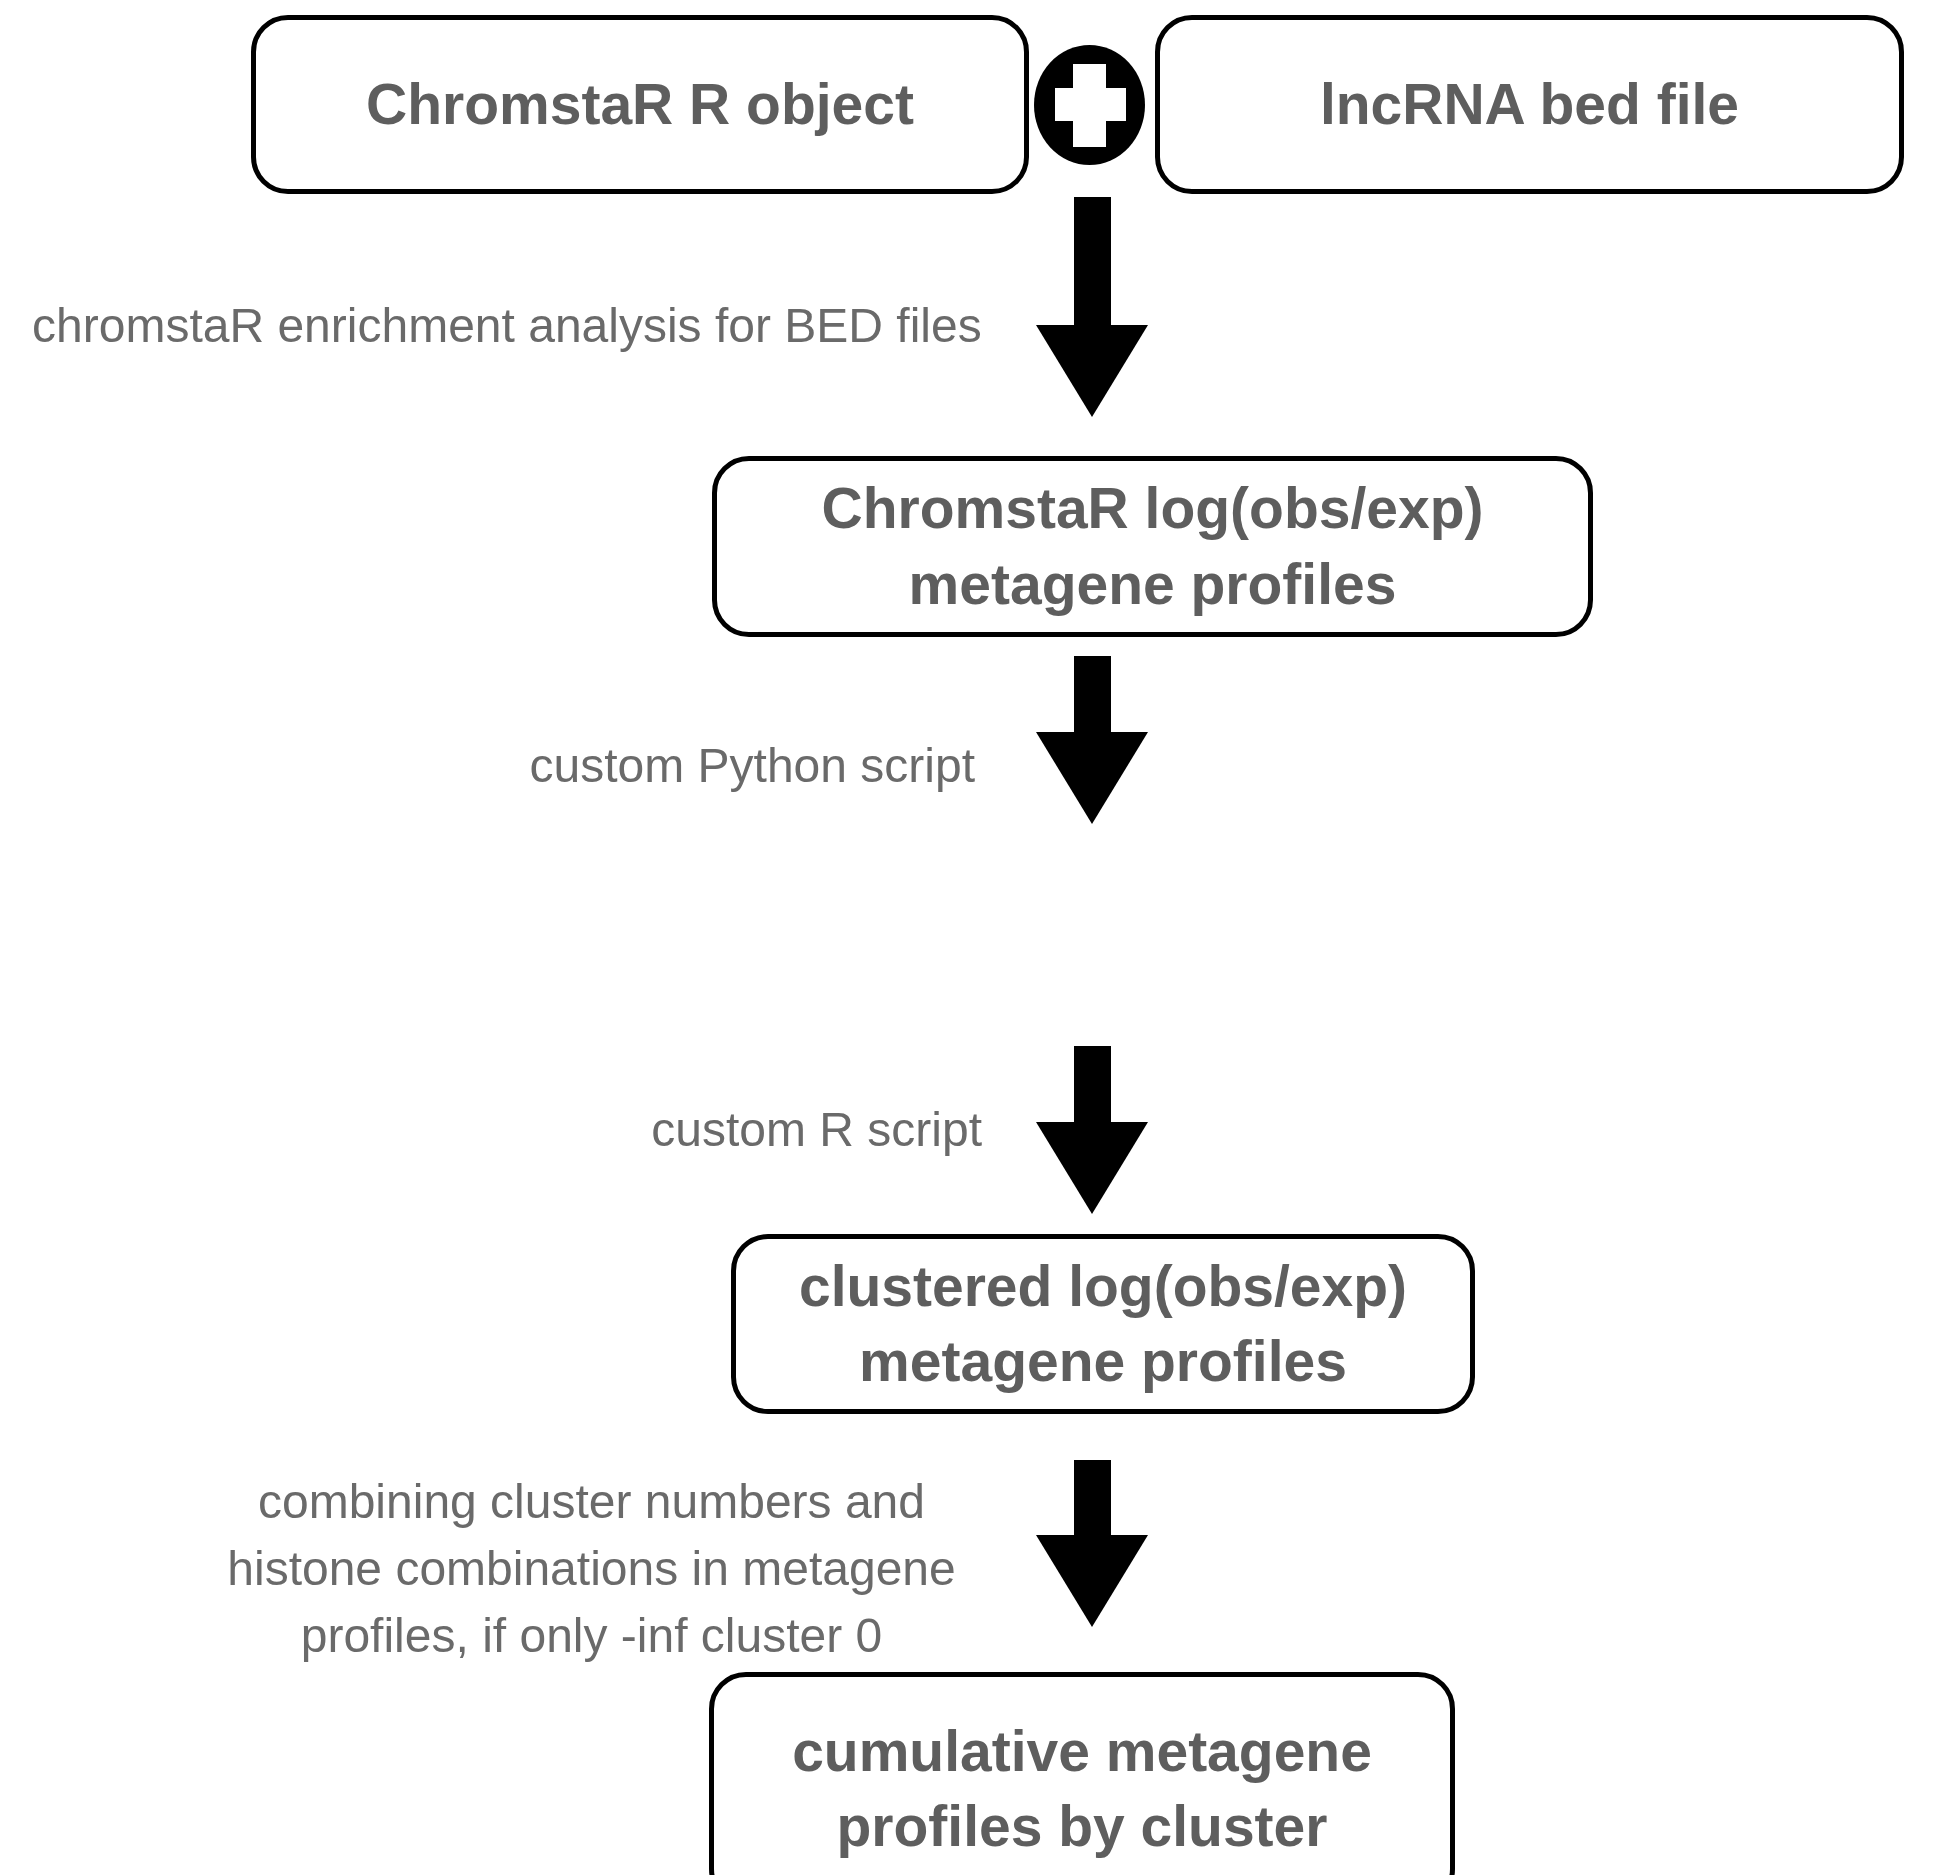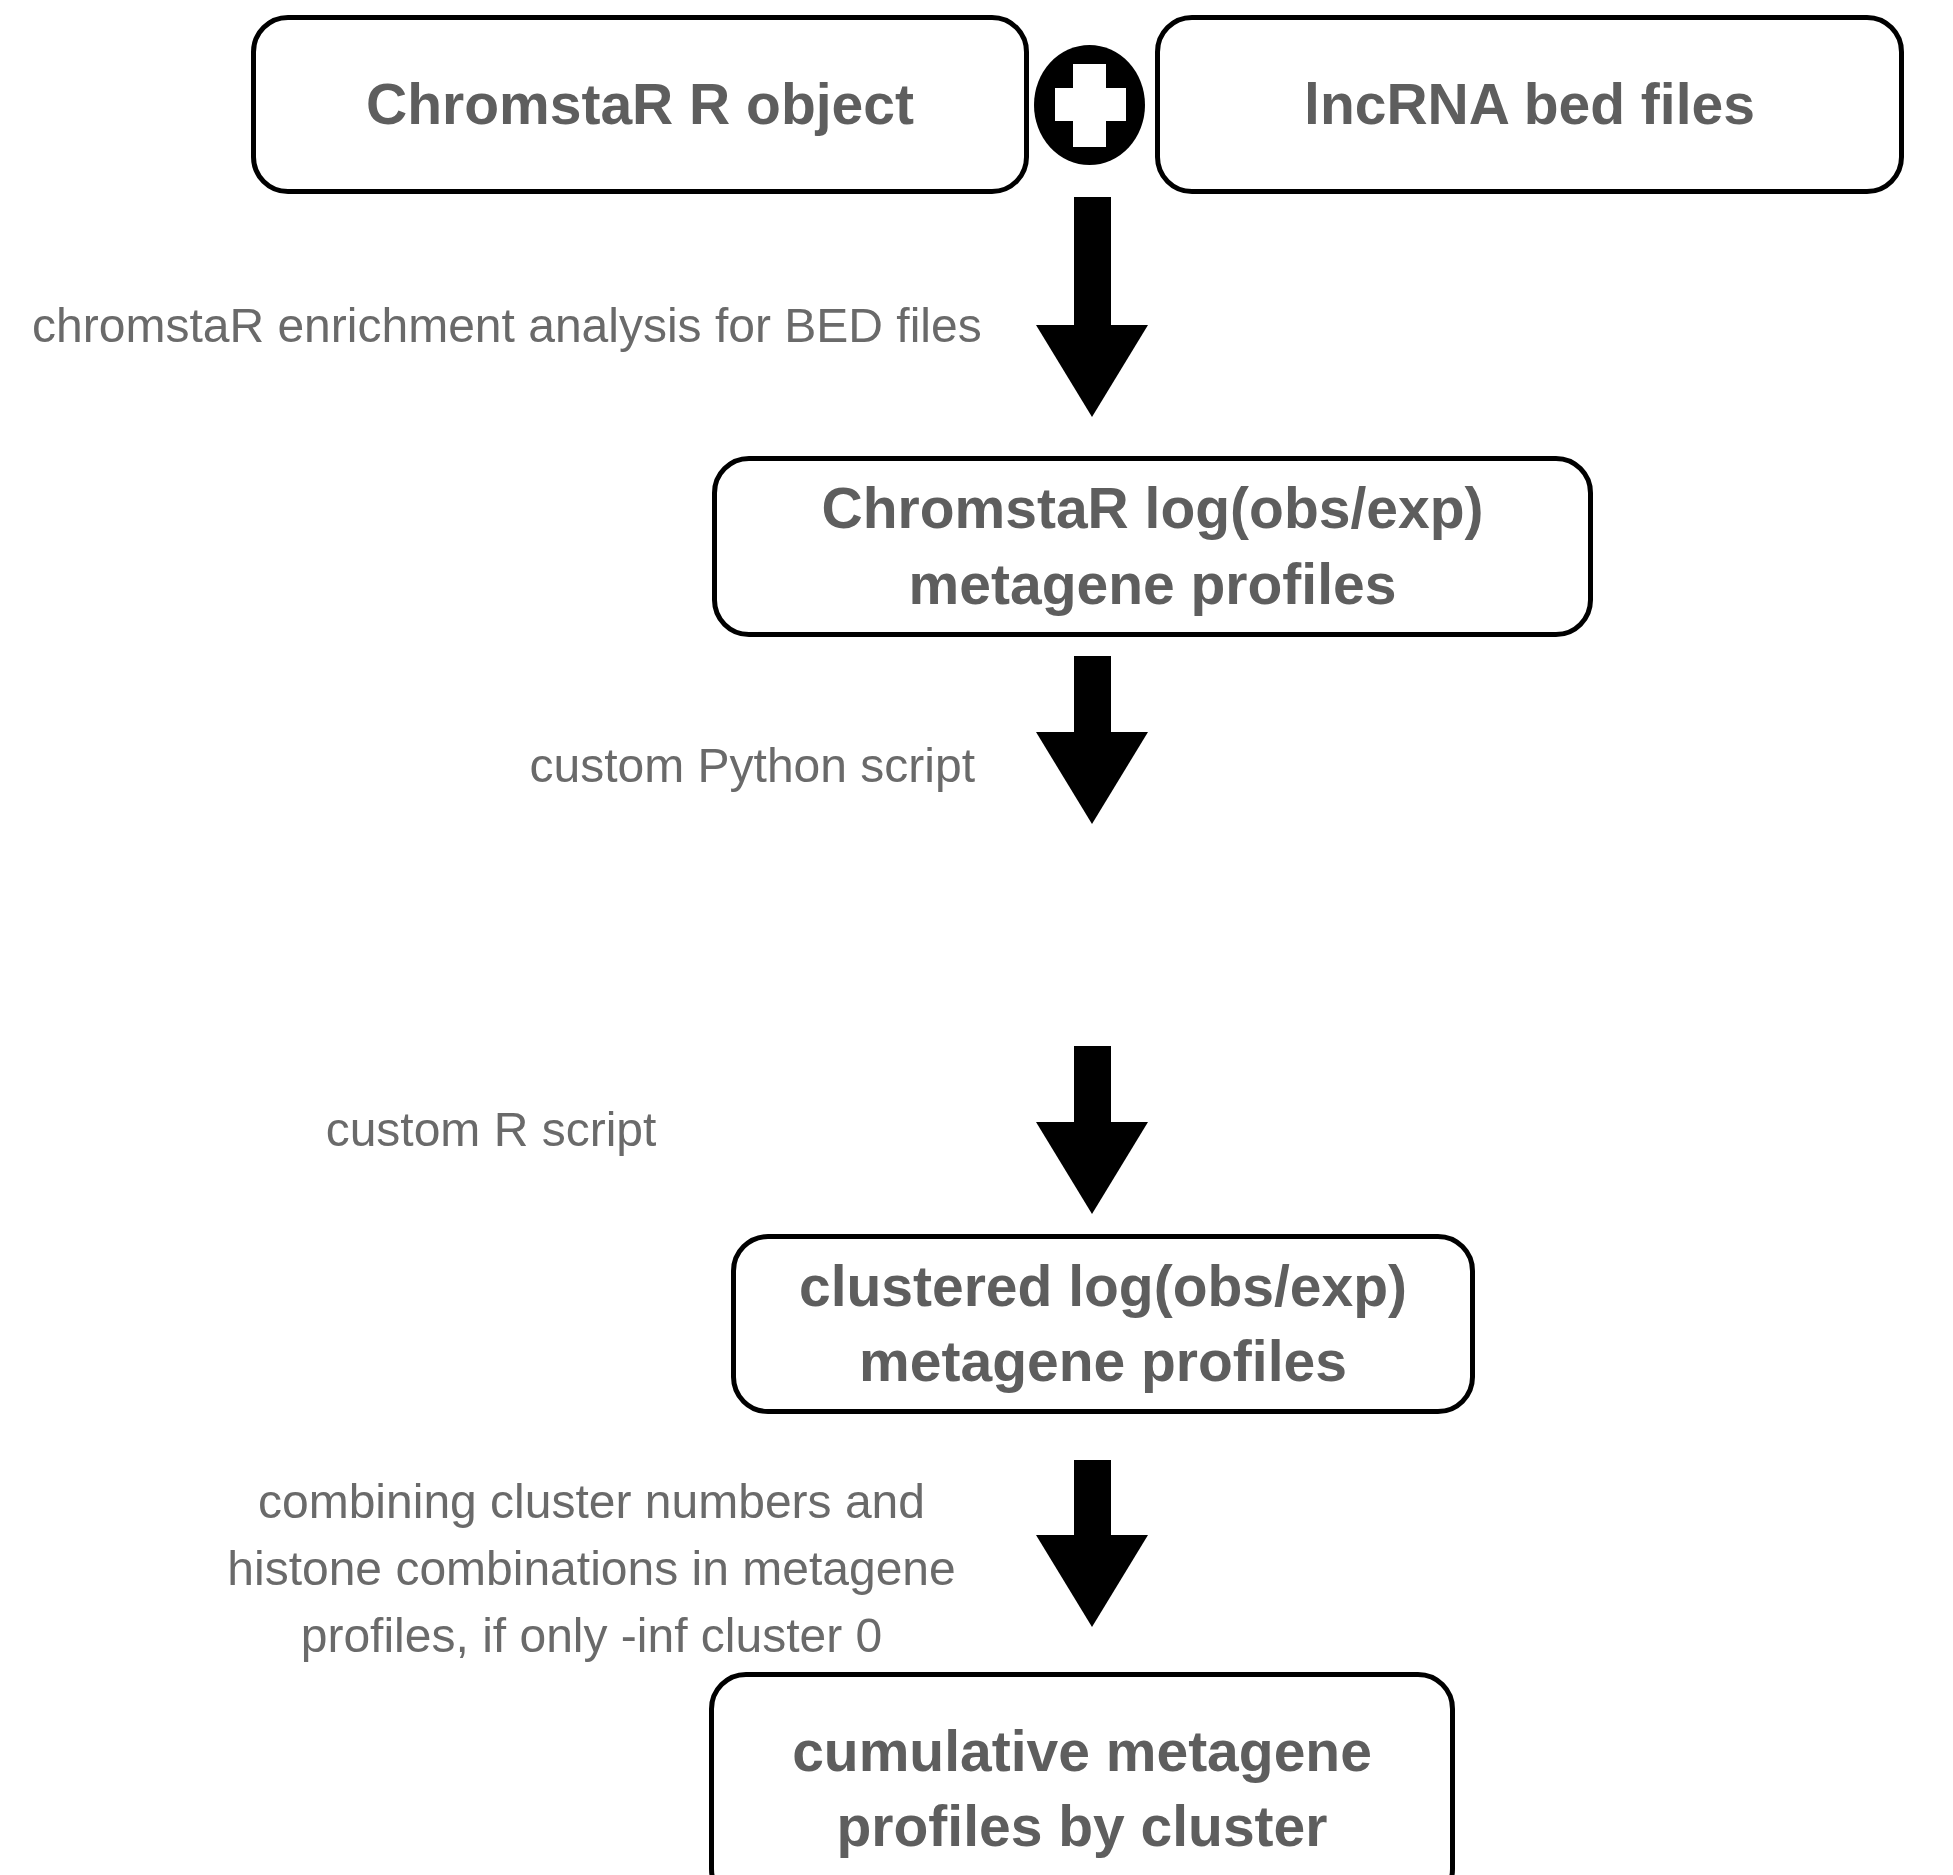--- a/index.html
+++ b/index.html
@@ -102,36 +102,36 @@
   
   .edge-label {
     position: absolute;
     color: #6a6a6a;
     font-size: 48px;
     line-height: 61px;
     white-space: pre-line;
   }
   #edge-label-1 { left: 16.7px;  top: 295px;  width: 965px; text-align: right; }
   #edge-label-2 { left: 0;     top: 735px;  width: 975px; text-align: right; }
-  #edge-label-3 { left: 0;     top: 1099px; width: 982px; text-align: center; }
+  #edge-label-3 { left: 0;     top: 1099px; width: 982px; text-align: right; }
   #edge-label-4 { left: 222px; top: 1448px; width: 739px; text-align: center; line-height: 67px; margin-top: 20px; }
 </style>
 </head>
 <body>
 
 <div class="canvas">
 
   <div class="box" id="box-input-left">ChromstaR R object</div>
 
   <div class="plus">
     <span class="bar-v"></span>
     <span class="bar-h"></span>
   </div>
 
-  <div class="box" id="box-input-right">lncRNA bed files</div>
+  <div class="box" id="box-input-right">lncRNA bed file</div>
 
   <div class="arrow" id="arrow-1">
     <div class="shaft"></div>
     <div class="head"></div>
   </div>
   <div class="edge-label" id="edge-label-1">chromstaR enrichment analysis for BED files</div>
   <div class="box" id="box-step-1">ChromstaR log(obs/exp)
 metagene profiles</div>
 
   <div class="arrow" id="arrow-2">

